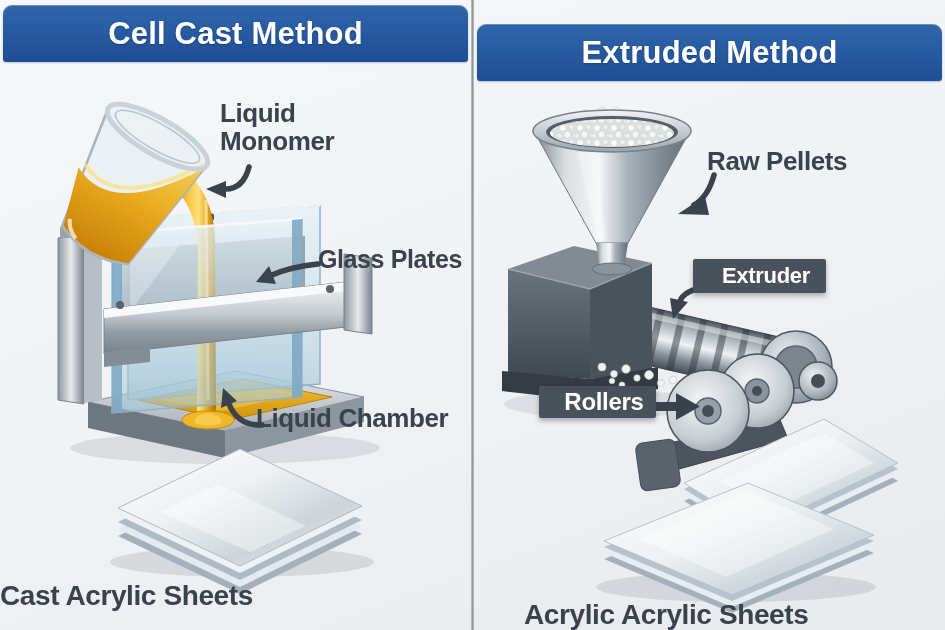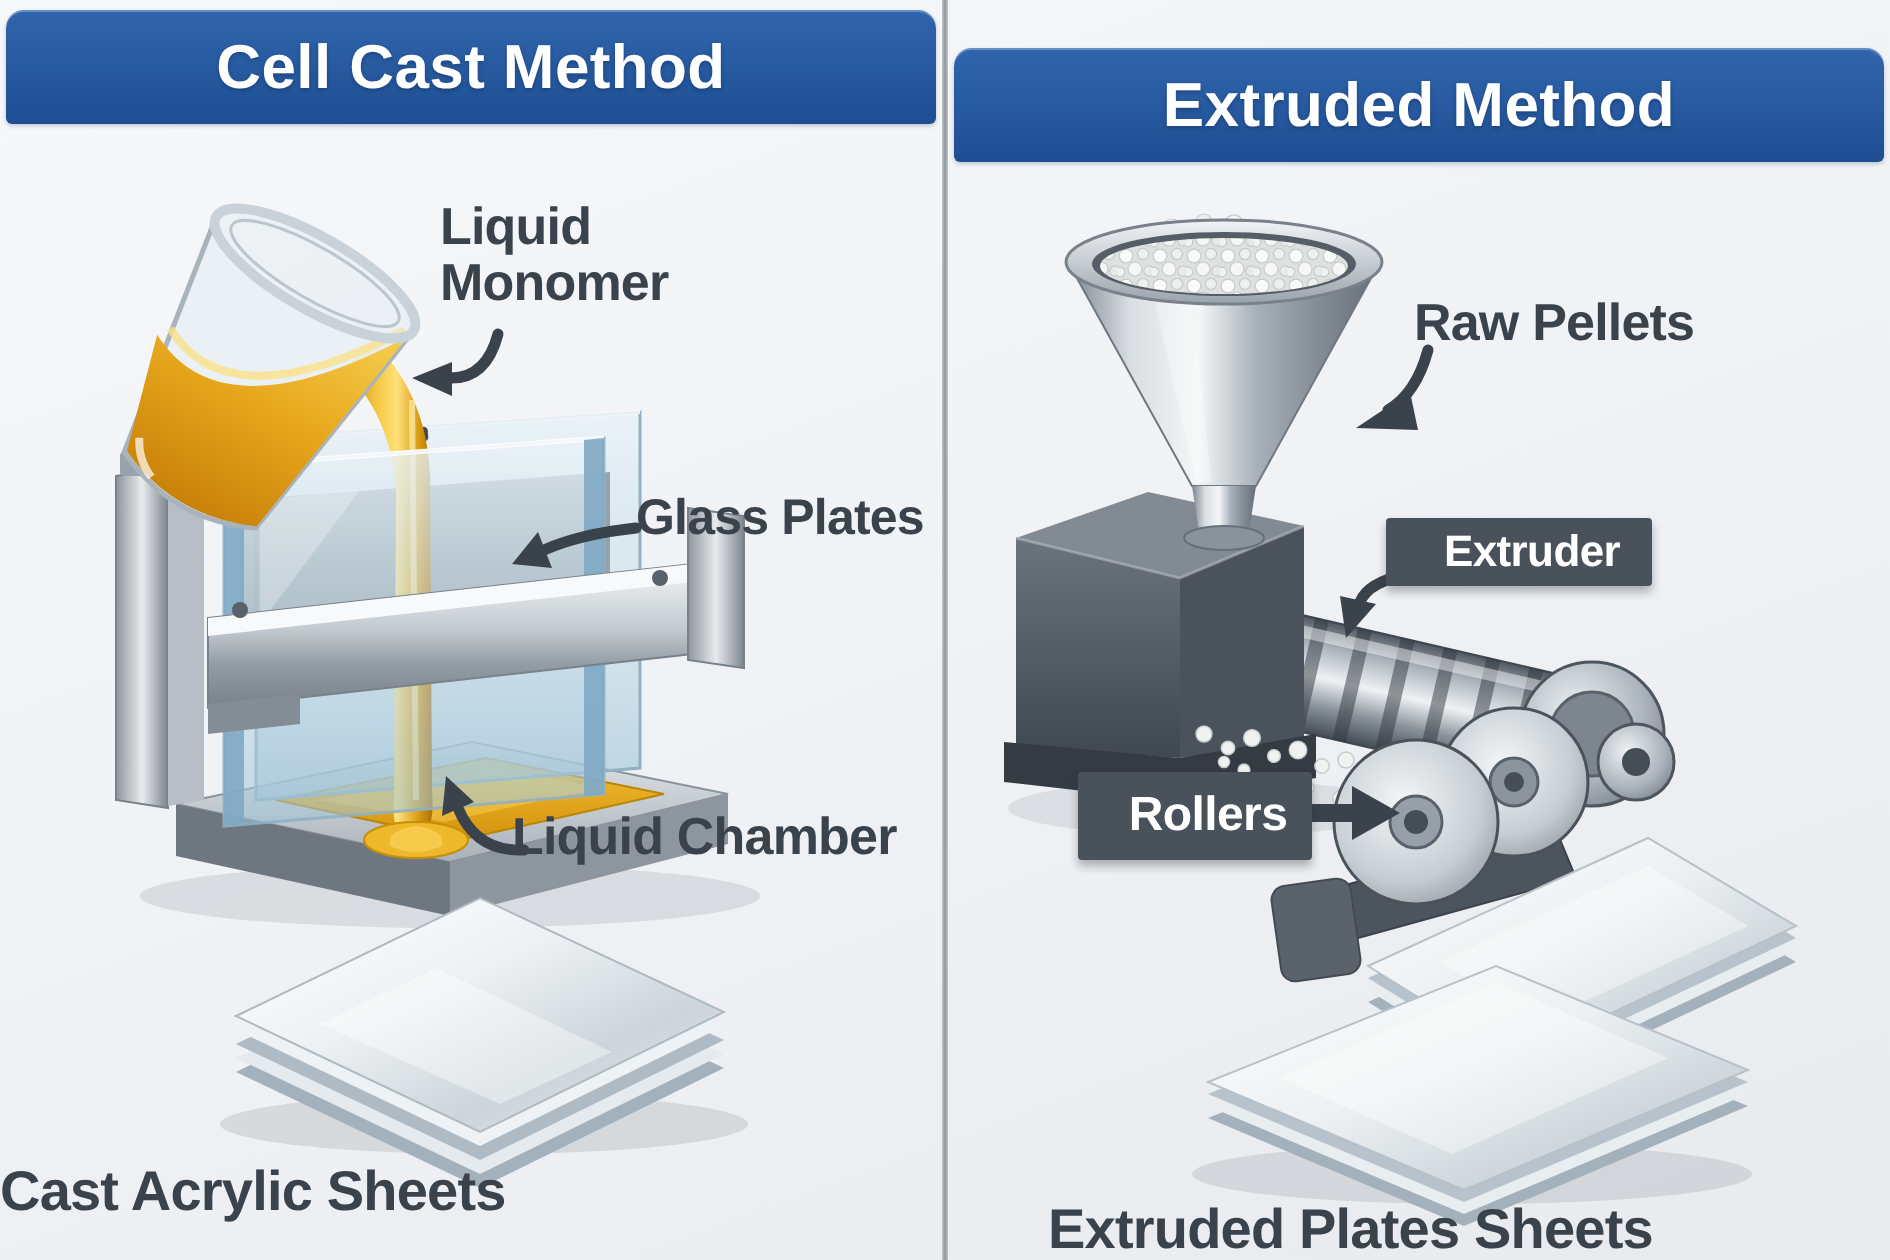--- a/index.html
+++ b/index.html
@@ -36,21 +36,21 @@
     color:var(--label-text,#3a424c);letter-spacing:-0.4px;text-align:left;}
   .caption.left-cap{left:0;right:0;}
   .caption.right-cap{left:50px;right:0;}
   .lbl-pellets{left:233px;top:128px;font-size:26px;text-align:right;}
   .badge{
     position:absolute;background:var(--badge-bg,#49525b);color:var(--badge-text,#fff);
     font-weight:700;display:flex;align-items:center;justify-content:center;
     box-shadow:0 3px 5px rgba(40,48,58,.35);border-radius:2px;letter-spacing:-0.3px;padding-left:13px;
   }
   .badge-extruder{left:219px;top:240px;width:120px;height:34px;font-size:22px;}
-  .badge-rollers{left:65px;top:367px;width:104px;height:44px;font-size:24px;}
+  .badge-rollers{left:65px;top:367px;width:104px;height:32px;font-size:24px;}
 </style>
 </head>
 <body>
 
 <div class="canvas">
 
   <div class="panel left">
     <div class="hdr">
       <span>Cell Cast Method</span>
     </div>
@@ -355,16 +355,16 @@
         <polygon points="231,177 204,195 235,196"></polygon>
         <polygon points="196,279 199,300 214,283"></polygon>
         <rect x="170" y="383" width="32" height="9"></rect>
         <polygon points="202,374 226,387.5 202,401"></polygon>
       </g>
     </svg>
 
     <div class="lbl lbl-pellets">Raw Pellets</div>
     <div class="badge badge-extruder">Extruder</div>
     <div class="badge badge-rollers">Rollers</div>
-    <div class="caption right-cap">Extruded Plates Sheets</div>
+    <div class="caption right-cap">Acrylic Acrylic Sheets</div>
   </div>
 
 </div>
 
 </body></html>

